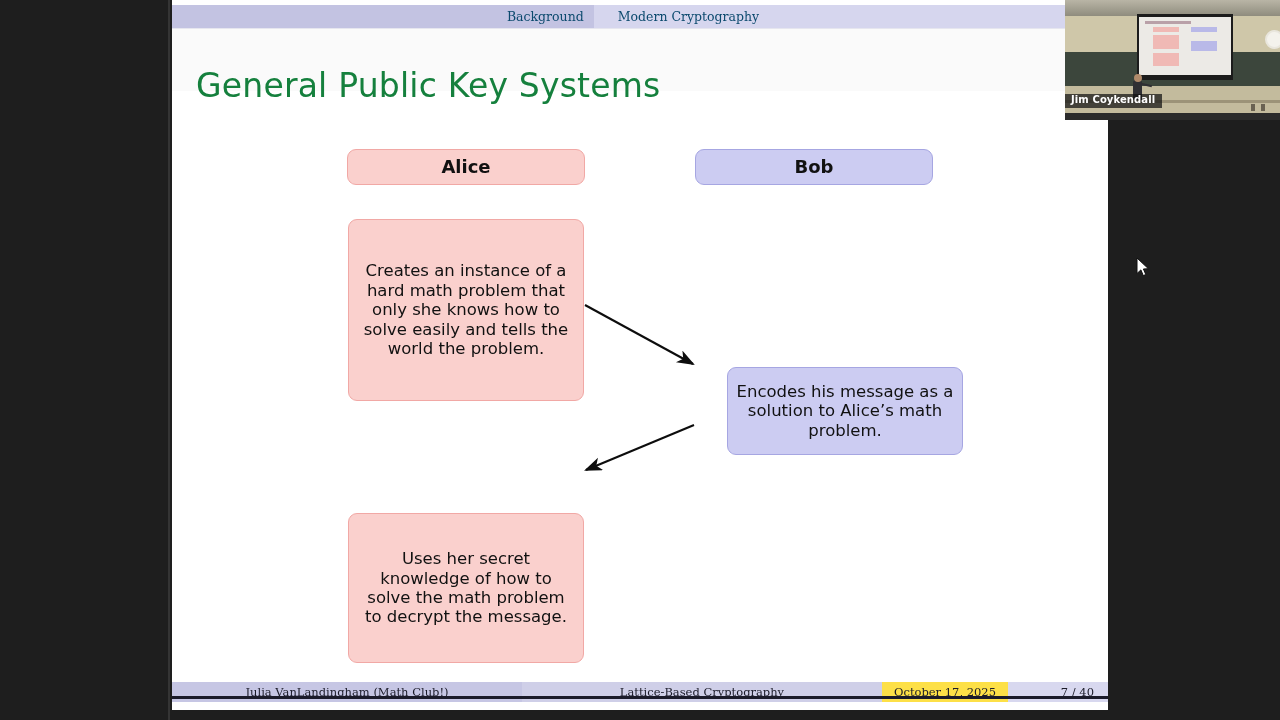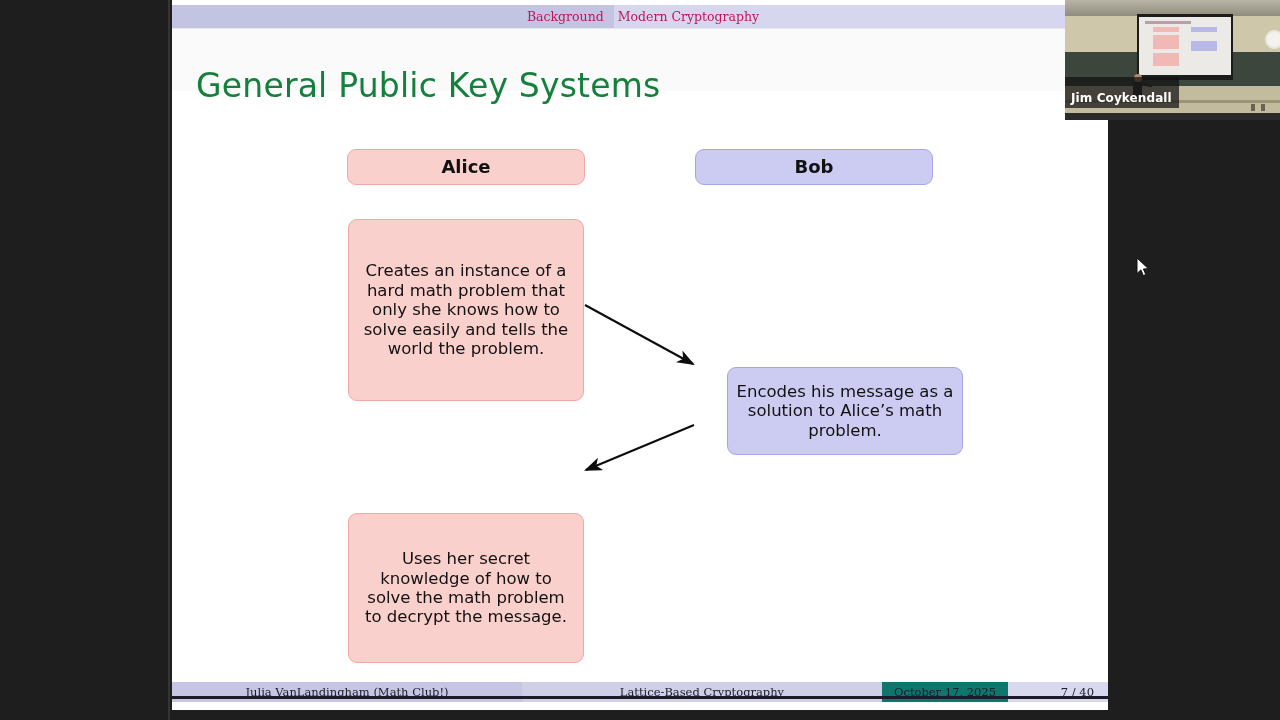--- a/index.html
+++ b/index.html
@@ -57,31 +57,31 @@
     background: #cfcfe8;
   }
   .nav-fill {
     background: #c3c3e2;
   }
   .nav-seg {
     display: flex;
     align-items: center;
     justify-content: center;
     font-size: 12.5px;
-    color: #be185d;
+    color: #0c4a6e;
     white-space: nowrap;
     font-family: "DejaVu Serif", serif;
   }
   #nav-seg-background {
     background: #c3c3e2;
     padding: 0 10px;
   }
   #nav-seg-modern {
     background: #d6d6ee;
-    padding: 0 4px;
+    padding: 0 24px;
   }
   #nav-tail {
     flex: 1;
     background: #d6d6ee;
   }
 
   
   #nav-underline {
     position: absolute;
     left: 0;
@@ -192,21 +192,21 @@
   }
   .foot-seg {
     display: flex;
     align-items: center;
     justify-content: center;
     white-space: nowrap;
     overflow: hidden;
   }
   #foot-author { width: 350px; background: #c6c6e4; }
   #foot-talk   { width: 360px; background: #cfcfe8; }
-  #foot-date   { flex: 1;      background: #0f766e; }
+  #foot-date   { flex: 1;      background: #fde047; }
   #foot-page   { width: 86px;  background: #d8d8ef; justify-content: flex-end; padding-right: 14px; }
 
   #footer-underline {
     position: absolute;
     left: 0;
     bottom: 11px;
     width: 936px;
     height: 3px;
     background: #1b1b2a;
   }
@@ -275,25 +275,25 @@
     background: #9c9378;
   }
   .cam-outlet-a { position: absolute; left: 186px; top: 104px; width: 4px; height: 7px; background: #6a6252; }
   .cam-outlet-b { position: absolute; left: 196px; top: 104px; width: 4px; height: 7px; background: #6a6252; }
   .cam-dark-bottom {
     position: absolute; left: 0; top: 113px; width: 215px; height: 7px;
     background: #2b2b2b;
   }
   #cam-name-plate {
     position: absolute; left: 0; bottom: 12px;
-    padding: 14px 7px 3px 6px;
+    padding: 0 7px 3px 6px;
     background: rgba(18,18,18,.72);
     color: #ffffff;
     font-family: "DejaVu Sans", sans-serif;
-    font-size: 12px;
+    font-size: 10px;
     font-weight: bold;
     white-space: nowrap;
     letter-spacing: .1px;
   }
 
   
   #mouse-cursor {
     position: absolute;
     left: 1136px;
     top: 257px;

